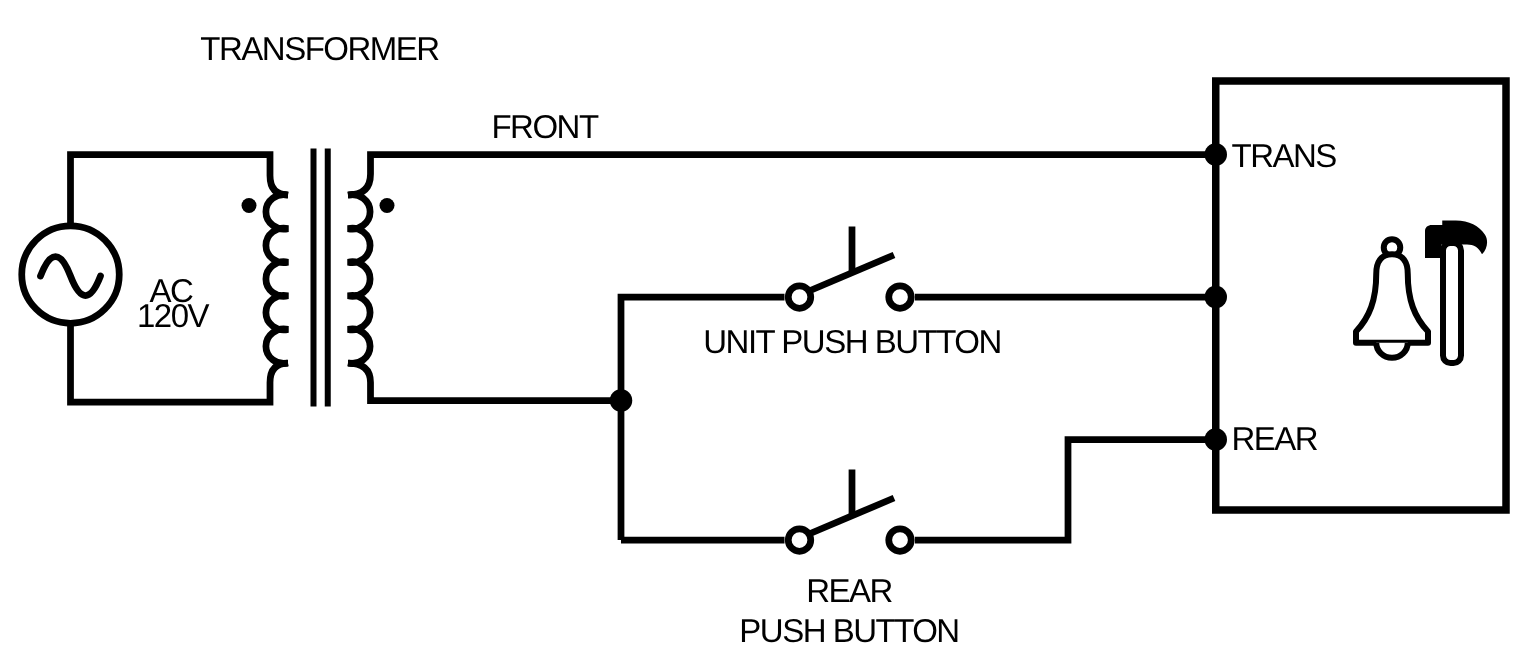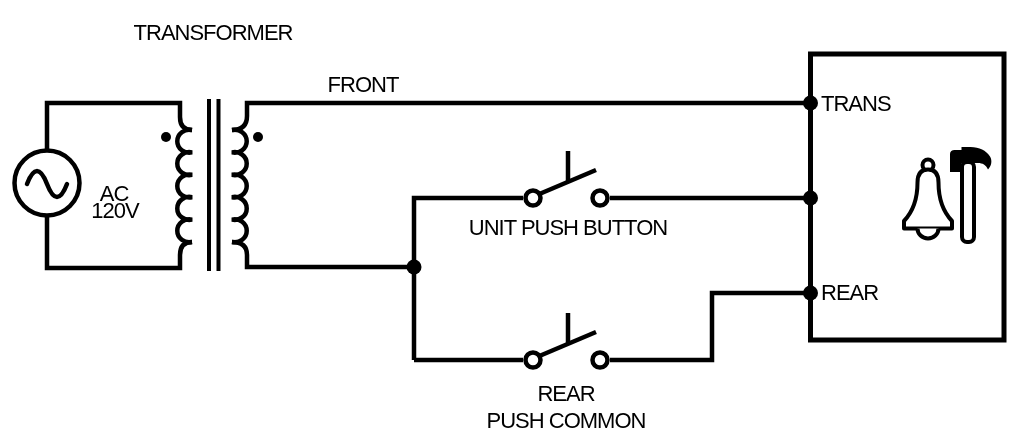--- a/index.html
+++ b/index.html
@@ -93,17 +93,17 @@
       </g>
     </g>
   </svg>
 
   <div class="lbl" style="left:213px; top:33px;">TRANSFORMER</div>
   <div class="lbl" style="left:115px; top:167px;margin-top:44px;">120V</div>
   <div class="lbl" style="left:114px; top:194px;">AC</div>
   <div class="lbl" style="left:363px; top:85px;">FRONT</div>
   <div class="lbl" style="left:568px; top:228px;">UNIT PUSH BUTTON</div>
   <div class="lbl" style="left:566px; top:394px;">REAR</div>
-  <div class="lbl" style="left:566px; top:421px;">PUSH COMMON</div>
+  <div class="lbl" style="left:566px; top:421px;">PUSH BUTTON</div>
   <div class="lbl lbl-left" style="left:821px; top:104px;">TRANS</div>
   <div class="lbl lbl-left" style="left:821px; top:293px;">REAR</div>
 
 </div>
 
 </body></html>

